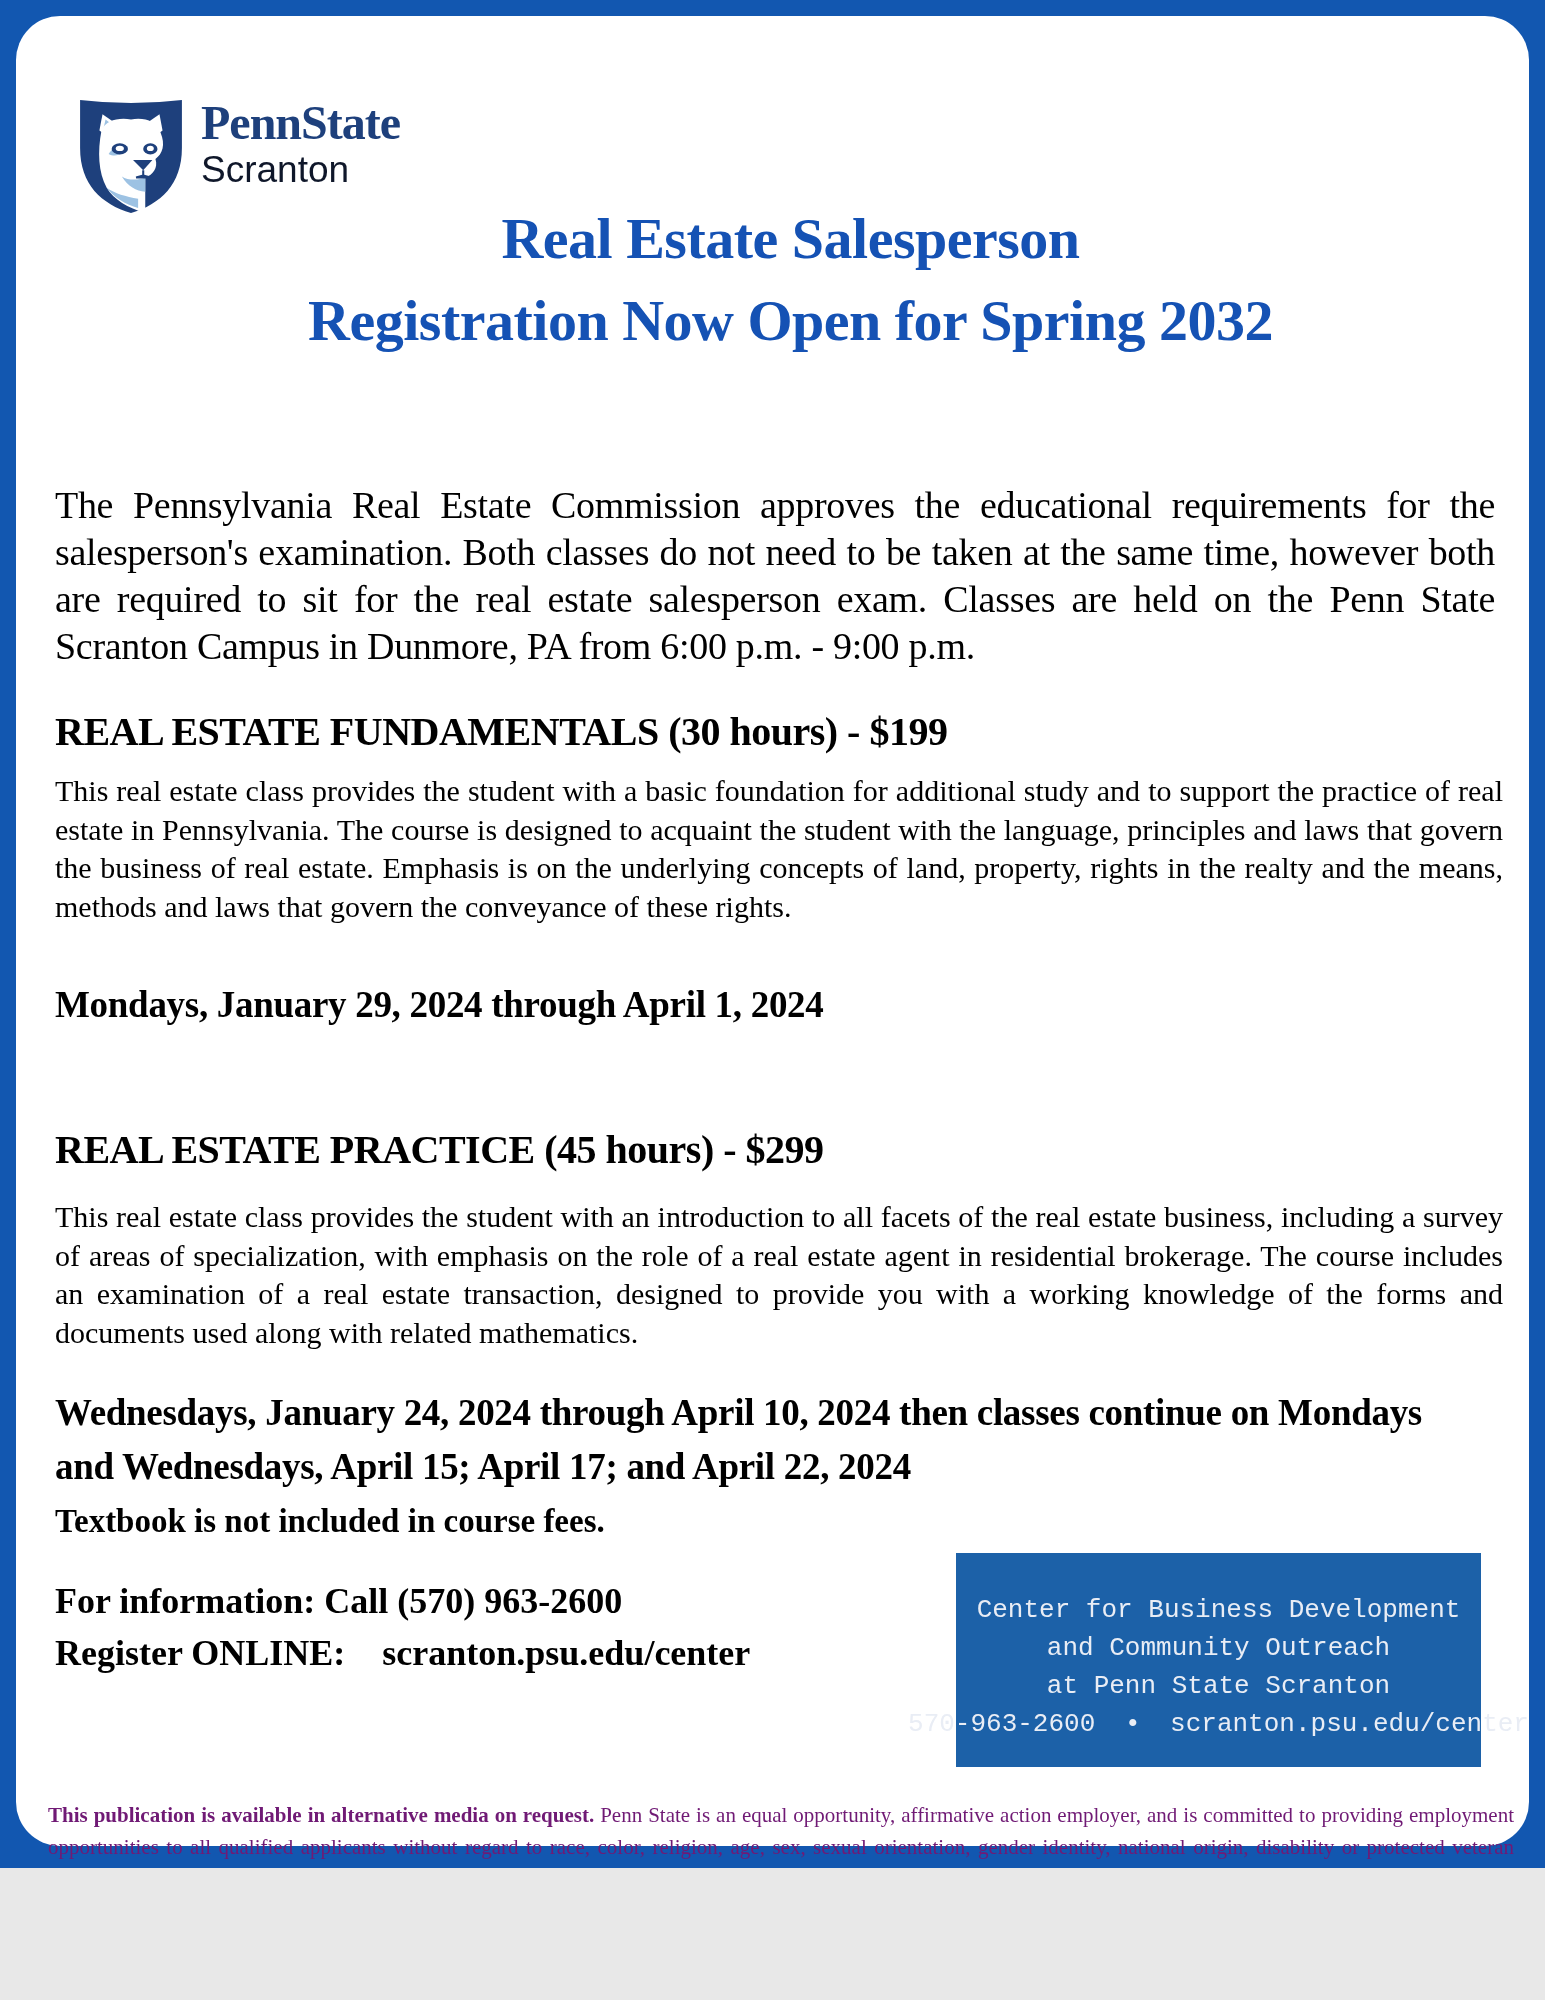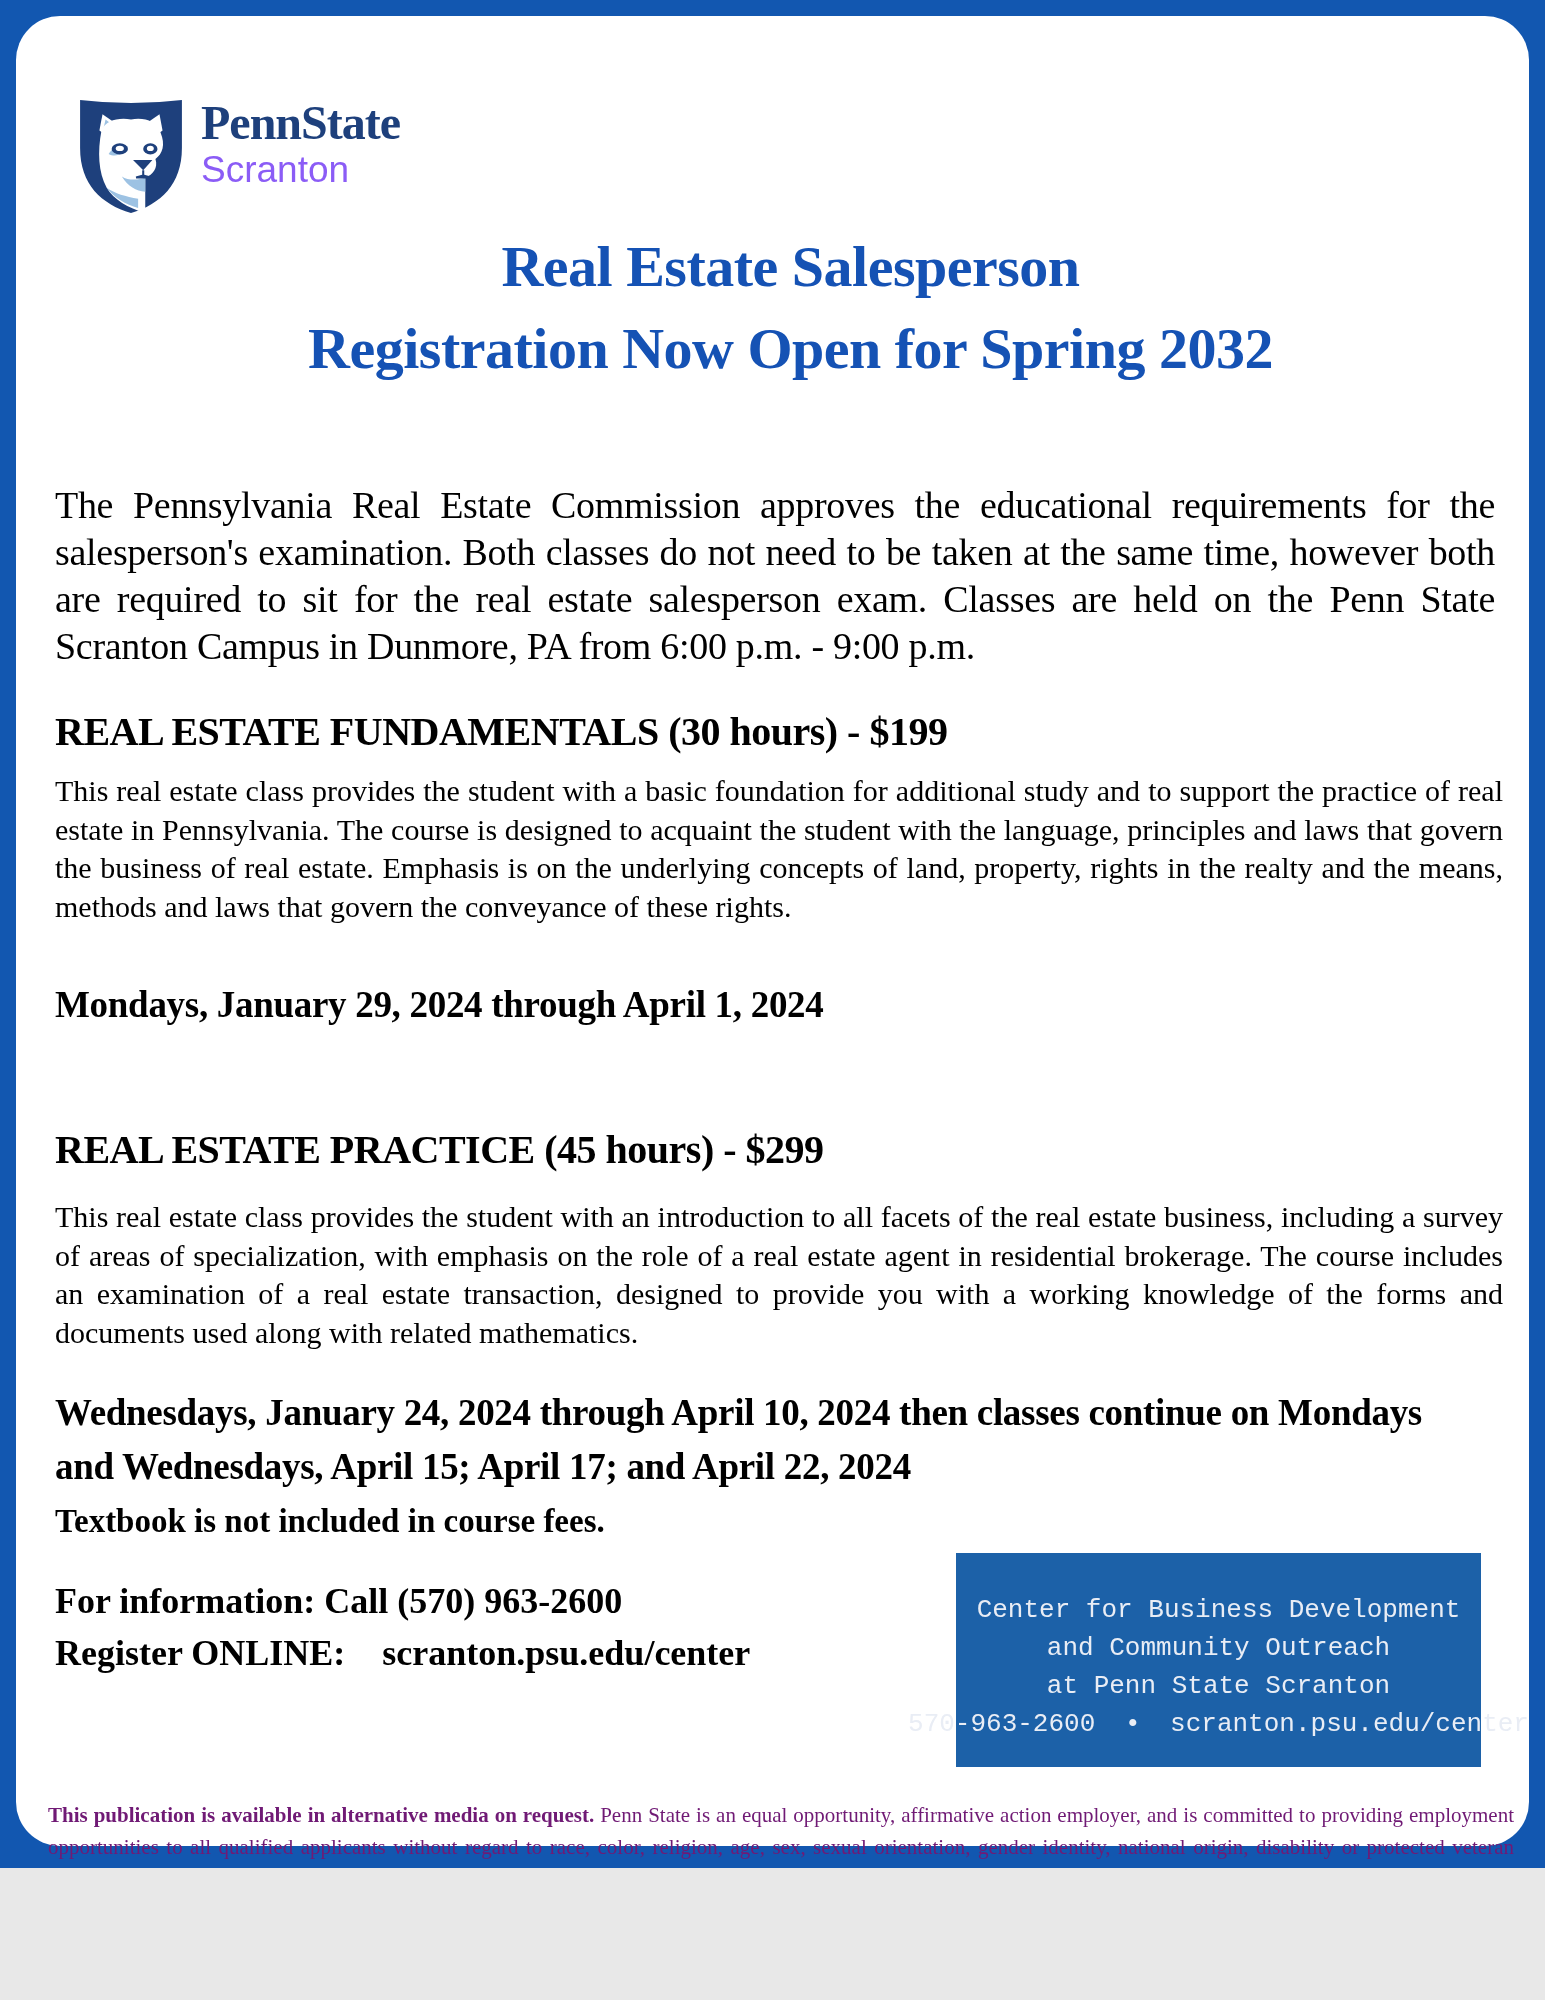--- a/index.html
+++ b/index.html
@@ -19,27 +19,27 @@
   
   .logo{position:absolute;left:59px;top:76px;display:flex;align-items:flex-start;}
   .logo svg{width:112px;height:124px;display:block;}
   .logo-text{margin-left:14px;padding-top:6px;}
   .logo-wordmark{
     font-family:"Liberation Serif", serif;
     font-weight:bold;font-size:48px;line-height:50px;color:#1e407c;letter-spacing:-1px;
   }
   .logo-campus{
     font-family:"Liberation Sans", sans-serif;
-    font-size:37px;line-height:44px;color:#8b5cf6;font-weight:400;
+    font-size:37px;line-height:44px;color:#0f172a;font-weight:400;
   }
   
   .title{
     position:absolute;left:36px;right:0;top:182px;
     text-align:center;color:#1552b4;font-weight:bold;
-    font-size:58px;line-height:82px;letter-spacing:-0.5px;margin-top:28px;
+    font-size:58px;line-height:82px;letter-spacing:-0.5px;
   }
   
   .para{position:absolute;color:#000;}
   .intro{
     left:39px;top:466px;width:1440px;
     font-size:38px;line-height:47px;text-align:justify;letter-spacing:-0.3px;
   }
   .course-desc{
     width:1448px;font-size:30px;line-height:38.5px;text-align:justify;
   }

